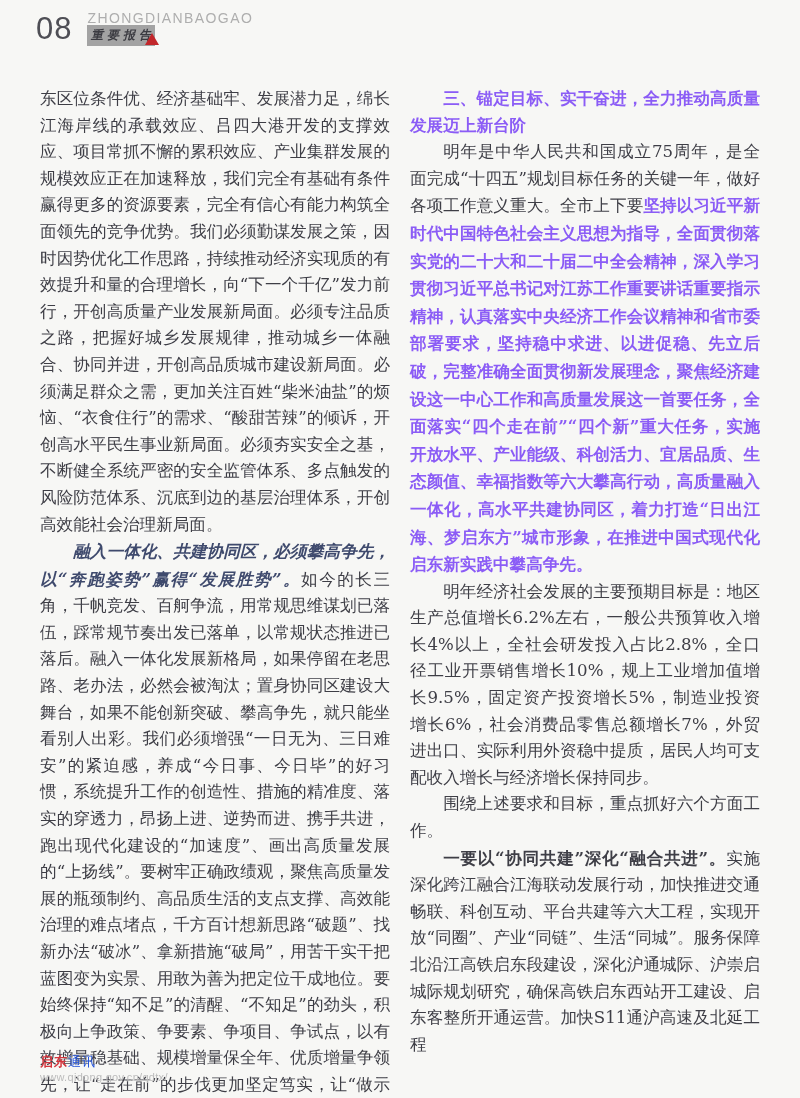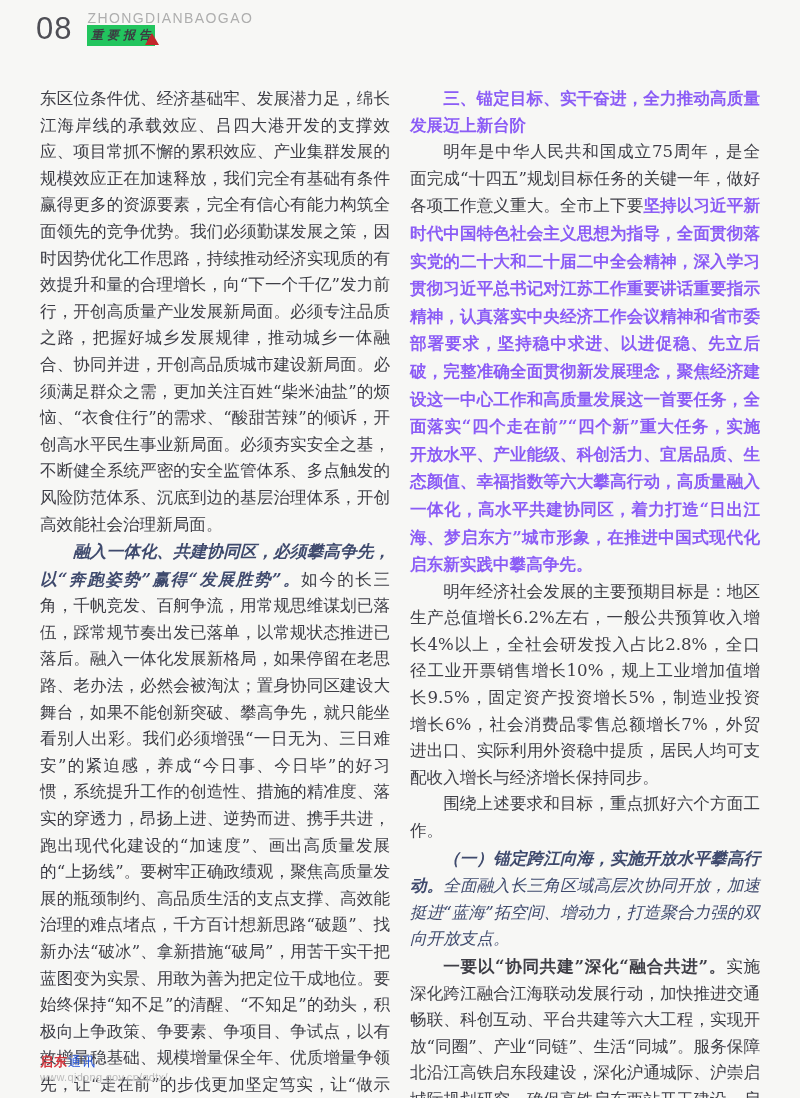--- a/index.html
+++ b/index.html
@@ -17,21 +17,21 @@
     font-size: 31px; line-height: 34px; color: #4e4e55;
     font-family: "Liberation Sans", sans-serif; font-weight: 400; letter-spacing: 1px;
   }
   .masthead { margin-left: 15px; padding-top: 1px; }
   .kicker {
     font-size: 14px; letter-spacing: 1.4px; color: #aeaeae;
     text-transform: uppercase; line-height: 10px;
   }
   .label-box {
     position: relative; margin-top: 2px; width: 68px; height: 21px;
-    background: #22c55e; display: flex; align-items: center; justify-content: center;
+    background: #a3a3a3; display: flex; align-items: center; justify-content: center;
   }
   .label-text {
     font-family: "DejaVu Serif", serif; font-style: italic; font-weight: bold;
     font-size: 12px; letter-spacing: 4px; color: #3b3b41; padding-left: 3px;
   }
   .triangle {
     position: absolute; right: -4px; bottom: 1px; width: 0; height: 0;
     border-left: 7px solid transparent; border-right: 7px solid transparent;
     border-bottom: 12px solid #c2272b;
   }
@@ -79,21 +79,20 @@
     <section class="col">
       <p class="body no-indent">东区位条件优、经济基础牢、发展潜力足，绵长江海岸线的承载效应、吕四大港开发的支撑效应、项目常抓不懈的累积效应、产业集群发展的规模效应正在加速释放，我们完全有基础有条件赢得更多的资源要素，完全有信心有能力构筑全面领先的竞争优势。我们必须勤谋发展之策，因时因势优化工作思路，持续推动经济实现质的有效提升和量的合理增长，向“下一个千亿”发力前行，开创高质量产业发展新局面。必须专注品质之路，把握好城乡发展规律，推动城乡一体融合、协同并进，开创高品质城市建设新局面。必须满足群众之需，更加关注百姓“柴米油盐”的烦恼、“衣食住行”的需求、“酸甜苦辣”的倾诉，开创高水平民生事业新局面。必须夯实安全之基，不断健全系统严密的安全监管体系、多点触发的风险防范体系、沉底到边的基层治理体系，开创高效能社会治理新局面。</p>
       <p class="body"><span class="kai bold">融入一体化、共建协同区，必须攀高争先，以“奔跑姿势”赢得“发展胜势”。</span><span>如今的长三角，千帆竞发、百舸争流，用常规思维谋划已落伍，踩常规节奏出发已落单，以常规状态推进已落后。融入一体化发展新格局，如果停留在老思路、老办法，必然会被淘汰；置身协同区建设大舞台，如果不能创新突破、攀高争先，就只能坐看别人出彩。我们必须增强“一日无为、三日难安”的紧迫感，养成“今日事、今日毕”的好习惯，系统提升工作的创造性、措施的精准度、落实的穿透力，昂扬上进、逆势而进、携手共进，跑出现代化建设的“加速度”、画出高质量发展的“上扬线”。要树牢正确政绩观，聚焦高质量发展的瓶颈制约、高品质生活的支点支撑、高效能治理的难点堵点，千方百计想新思路“破题”、找新办法“破冰”、拿新措施“破局”，用苦干实干把蓝图变为实景、用敢为善为把定位干成地位。要始终保持“知不足”的清醒、“不知足”的劲头，积极向上争政策、争要素、争项目、争试点，以有效增量稳基础、规模增量保全年、优质增量争领先，让“走在前”的步伐更加坚定笃实，让“做示范”的动力更加强劲澎湃。</span></p>
     </section>
 
     <section class="col">
       <h2 class="heading-red">三、锚定目标、实干奋进，全力推动高质量发展迈上新台阶</h2>
       <p class="body"><span>明年是中华人民共和国成立75周年，是全面完成“十四五”规划目标任务的关键一年，做好各项工作意义重大。全市上下要</span><span class="red bold">坚持以习近平新时代中国特色社会主义思想为指导，全面贯彻落实党的二十大和二十届二中全会精神，深入学习贯彻习近平总书记对江苏工作重要讲话重要指示精神，认真落实中央经济工作会议精神和省市委部署要求，坚持稳中求进、以进促稳、先立后破，完整准确全面贯彻新发展理念，聚焦经济建设这一中心工作和高质量发展这一首要任务，全面落实“四个走在前”“四个新”重大任务，实施开放水平、产业能级、科创活力、宜居品质、生态颜值、幸福指数等六大攀高行动，高质量融入一体化，高水平共建协同区，着力打造“日出江海、梦启东方”城市形象，在推进中国式现代化启东新实践中攀高争先。</span></p>
       <p class="body">明年经济社会发展的主要预期目标是：地区生产总值增长6.2%左右，一般公共预算收入增长4%以上，全社会研发投入占比2.8%，全口径工业开票销售增长10%，规上工业增加值增长9.5%，固定资产投资增长5%，制造业投资增长6%，社会消费品零售总额增长7%，外贸进出口、实际利用外资稳中提质，居民人均可支配收入增长与经济增长保持同步。</p>
       <p class="body">围绕上述要求和目标，重点抓好六个方面工作。</p>
-      <p class="body"><span class="kai bold">（一）锚定跨江向海，实施开放水平攀高行动。</span><span class="kai">全面融入长三角区域高层次协同开放，加速挺进“蓝海”拓空间、增动力，打造聚合力强的双向开放支点。</span></p>
       <p class="body"><span class="bold">一要以“协同共建”深化“融合共进”。</span><span>实施深化跨江融合江海联动发展行动，加快推进交通畅联、科创互动、平台共建等六大工程，实现开放“同圈”、产业“同链”、生活“同城”。服务保障北沿江高铁启东段建设，深化沪通城际、沪崇启城际规划研究，确保高铁启东西站开工建设、启东客整所开通运营。加快S11通沪高速及北延工程</span></p>
     </section>
 
   </div>
 
   <div class="footer">
     <div class="brand"><span class="brand-primary">启东</span><span class="brand-secondary">通讯</span></div>
     <div class="url">www.qidong.gov.cn/qdtx/</div>
   </div>
 

